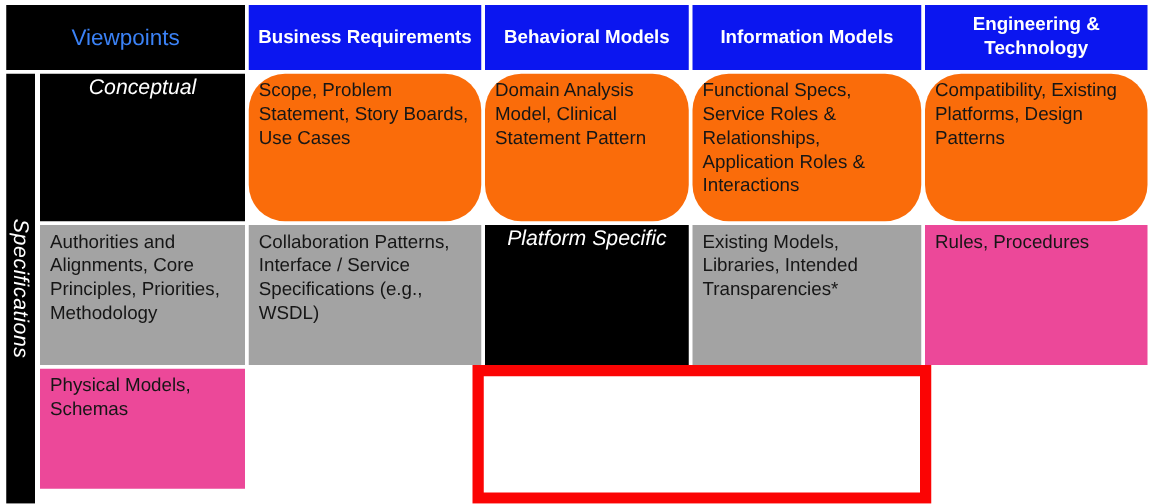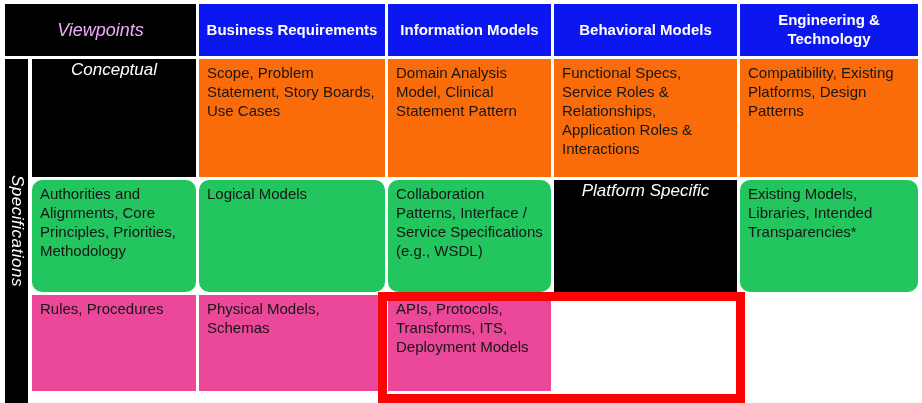--- a/index.html
+++ b/index.html
@@ -24,39 +24,39 @@
   
   .grid{
     position:absolute;left:32px;top:4px;
     display:grid;
     grid-template-columns:164px 186px 163px 183px 178px;
     grid-template-rows:52px 118px 112px 96px;
     gap:3px;
   }
   .cell{box-sizing:border-box;}
   .corner{
-    background:#000000;color:#f0abfc;font-style:italic;font-size:18px;
+    background:#000000;color:#3b82f6;font-size:18px;
     display:flex;align-items:center;justify-content:center;
     margin-left:-27px;width:calc(100% + 27px);
   }
   .head{
     background:#0b16f0;color:#ffffff;font-weight:bold;font-size:15px;
     display:flex;align-items:center;justify-content:center;text-align:center;
     line-height:1.25;padding:2px 6px;
   }
   .rowlabel{
     background:#000000;color:#ffffff;font-style:italic;font-size:17px;
     text-align:center;padding-top:0;line-height:1.3;
   }
   .content{
     font-size:15px;color:#161616;line-height:1.26;
     padding:5px 8px 4px 8px;
   }
-  .r-conceptual{background:#fa6c0a;}
-  .r-independent{background:#22c55e;border-radius:10px;}
+  .r-conceptual{background:#fa6c0a;border-radius:29px;}
+  .r-independent{background:#a3a3a3;}
   .r-specific{background:#ec4899;}
   
   .redbox{
     position:absolute;left:378px;top:292px;width:367px;height:111px;
     border:9px solid #fb0404;box-sizing:border-box;
     pointer-events:none;
   }
 </style>
 </head>
 <body>
@@ -64,36 +64,34 @@
 <div class="stage">
 
   <div class="vbar">
     <span class="vtext">Specifications</span>
   </div>
 
   <div class="grid">
 
     <div class="cell corner">Viewpoints</div>
     <div class="cell head">Business Requirements</div>
+    <div class="cell head">Behavioral Models</div>
     <div class="cell head">Information Models</div>
-    <div class="cell head">Behavioral Models</div>
     <div class="cell head">Engineering &amp; Technology</div>
 
     <div class="cell rowlabel">Conceptual</div>
     <div class="cell content r-conceptual">Scope, Problem Statement, Story Boards, Use Cases</div>
     <div class="cell content r-conceptual">Domain Analysis Model, Clinical Statement Pattern</div>
     <div class="cell content r-conceptual">Functional Specs, Service Roles &amp; Relationships, Application Roles &amp; Interactions</div>
     <div class="cell content r-conceptual">Compatibility, Existing Platforms, Design Patterns</div>
 
     <div class="cell content r-independent">Authorities and Alignments,  Core Principles, Priorities, Methodology</div>
-    <div class="cell content r-independent">Logical Models</div>
     <div class="cell content r-independent">Collaboration Patterns, Interface / Service Specifications  (e.g., WSDL)</div>
     <div class="cell rowlabel">Platform Specific</div>
 
     <div class="cell content r-independent">Existing Models, Libraries, Intended Transparencies*</div>
     <div class="cell content r-specific">Rules, Procedures</div>
     <div class="cell content r-specific">Physical Models, Schemas</div>
-    <div class="cell content r-specific">APIs, Protocols, Transforms, ITS, Deployment Models</div>
   </div>
 
   <div class="redbox"></div>
 
 </div>
 
 </body></html>

